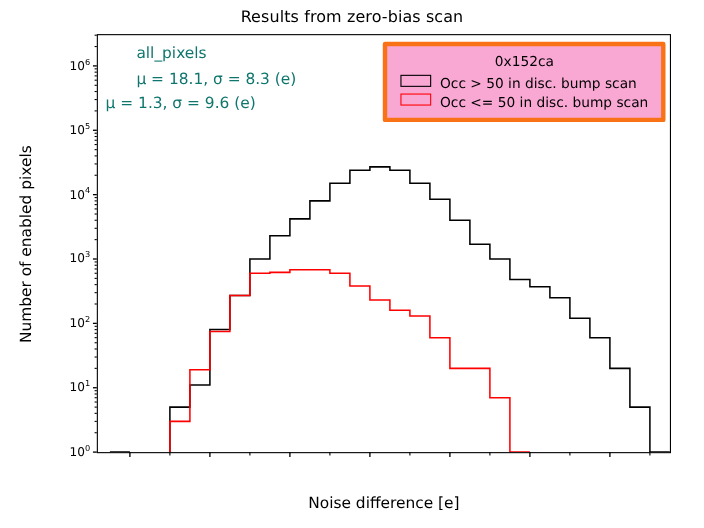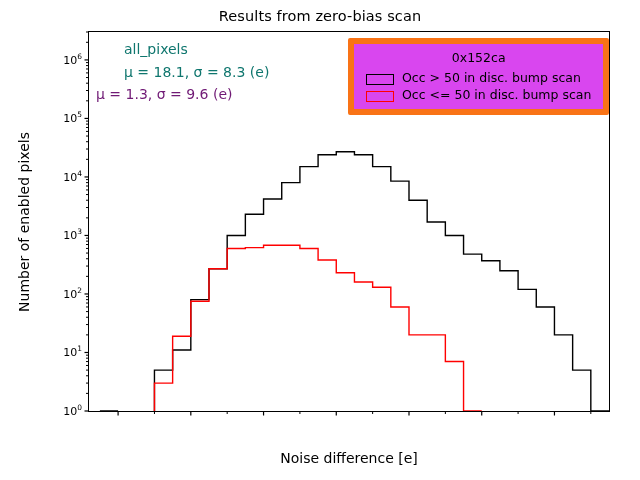--- a/index.html
+++ b/index.html
@@ -109,40 +109,40 @@
     left: 96px;
     top: 38px;
     width: 240px;
   }
   .annot-line {
     font-size: 14px;
     line-height: 1.62;
     white-space: nowrap;
   }
   .annot-black { color: #0f766e; margin-left: 28px; }
-  .annot-red   { color: #701a75; }
+  .annot-red   { color: #0f766e; }
   
   #legend {
     position: absolute;
     left: 348px;
     top: 38px;
-    border: 6px solid #f97316;
-    background: #d946ef;
+    border: 4px solid #f97316;
+    background: #f9a8d4;
     border-radius: 2px;
     padding: 5px 8px 6px 8px;
     box-sizing: border-box;
   }
   #legend-title {
     text-align: center;
     font-size: 12.5px;
     padding: 1px 0 4px 0;
   }
   .legend-row {
     display: flex;
-    align-items: flex-end;
+    align-items: flex-start;
     gap: 8px;
     padding: 1px 4px;
   }
   .legend-swatch {
     width: 28px;
     height: 11px;
     box-sizing: border-box;
     flex: 0 0 auto;
   }
   .legend-swatch.black { border: 1.4px solid #000000; }

